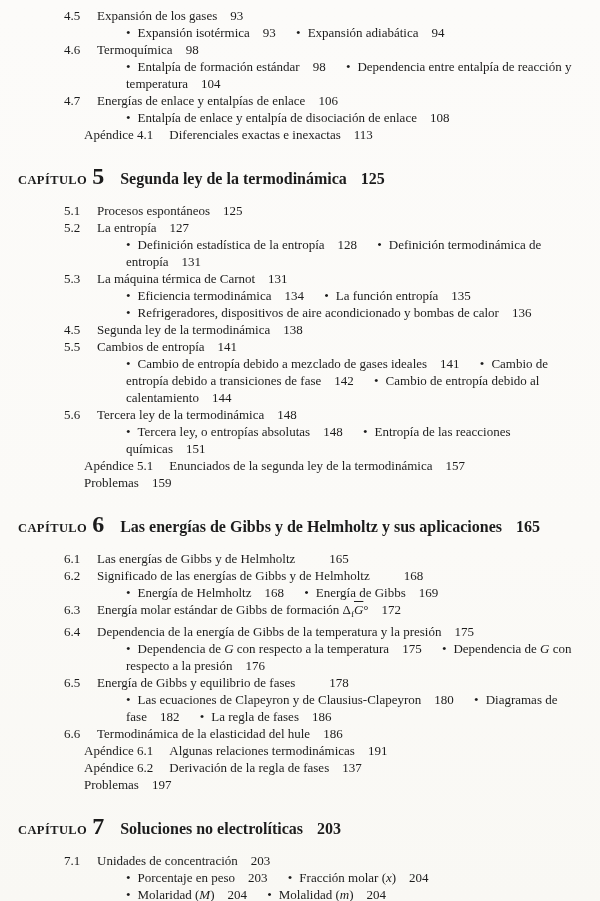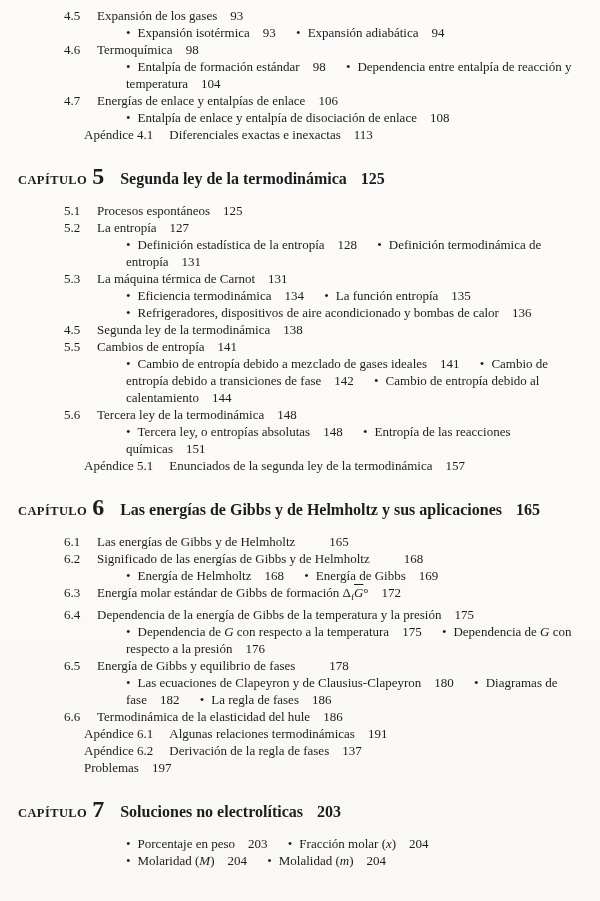--- a/index.html
+++ b/index.html
@@ -57,29 +57,31 @@
     <div class="bullets" data-name="bullet-group"><span class="b-item" data-name="bullet-item"><span class="b-dot" data-name="bullet-icon">•</span><span class="b-title" data-name="bullet-title"><span data-name="text-run">Definición estadística de la entropía</span></span><span class="b-page" data-name="bullet-page-number">128</span></span> <span class="b-item" data-name="bullet-item"><span class="b-dot" data-name="bullet-icon">•</span><span class="b-title" data-name="bullet-title"><span data-name="text-run">Definición termodinámica de entropía</span></span><span class="b-page" data-name="bullet-page-number">131</span></span></div>
     <div class="row" data-name="toc-entry"><span class="num" data-name="entry-number">5.3</span><span class="title" data-name="entry-title"><span data-name="text-run">La máquina térmica de Carnot</span></span><span class="page" data-name="entry-page-number">131</span></div>
     <div class="bullets" data-name="bullet-group"><span class="b-item" data-name="bullet-item"><span class="b-dot" data-name="bullet-icon">•</span><span class="b-title" data-name="bullet-title"><span data-name="text-run">Eficiencia termodinámica</span></span><span class="b-page" data-name="bullet-page-number">134</span></span> <span class="b-item" data-name="bullet-item"><span class="b-dot" data-name="bullet-icon">•</span><span class="b-title" data-name="bullet-title"><span data-name="text-run">La función entropía</span></span><span class="b-page" data-name="bullet-page-number">135</span></span></div>
     <div class="bullets" data-name="bullet-group"><span class="b-item" data-name="bullet-item"><span class="b-dot" data-name="bullet-icon">•</span><span class="b-title" data-name="bullet-title"><span data-name="text-run">Refrigeradores, dispositivos de aire acondicionado y bombas de calor</span></span><span class="b-page" data-name="bullet-page-number">136</span></span></div>
     <div class="row" data-name="toc-entry"><span class="num" data-name="entry-number">4.5</span><span class="title" data-name="entry-title"><span data-name="text-run">Segunda ley de la termodinámica</span></span><span class="page" data-name="entry-page-number">138</span></div>
     <div class="row" data-name="toc-entry"><span class="num" data-name="entry-number">5.5</span><span class="title" data-name="entry-title"><span data-name="text-run">Cambios de entropía</span></span><span class="page" data-name="entry-page-number">141</span></div>
     <div class="bullets" data-name="bullet-group"><span class="b-item" data-name="bullet-item"><span class="b-dot" data-name="bullet-icon">•</span><span class="b-title" data-name="bullet-title"><span data-name="text-run">Cambio de entropía debido a mezclado de gases ideales</span></span><span class="b-page" data-name="bullet-page-number">141</span></span> <span class="b-item" data-name="bullet-item"><span class="b-dot" data-name="bullet-icon">•</span><span class="b-title" data-name="bullet-title"><span data-name="text-run">Cambio de entropía debido a transiciones de fase</span></span><span class="b-page" data-name="bullet-page-number">142</span></span> <span class="b-item" data-name="bullet-item"><span class="b-dot" data-name="bullet-icon">•</span><span class="b-title" data-name="bullet-title"><span data-name="text-run">Cambio de entropía debido al calentamiento</span></span><span class="b-page" data-name="bullet-page-number">144</span></span></div>
     <div class="row" data-name="toc-entry"><span class="num" data-name="entry-number">5.6</span><span class="title" data-name="entry-title"><span data-name="text-run">Tercera ley de la termodinámica</span></span><span class="page" data-name="entry-page-number">148</span></div>
     <div class="bullets" data-name="bullet-group"><span class="b-item" data-name="bullet-item"><span class="b-dot" data-name="bullet-icon">•</span><span class="b-title" data-name="bullet-title"><span data-name="text-run">Tercera ley, o entropías absolutas</span></span><span class="b-page" data-name="bullet-page-number">148</span></span> <span class="b-item" data-name="bullet-item"><span class="b-dot" data-name="bullet-icon">•</span><span class="b-title" data-name="bullet-title"><span data-name="text-run">Entropía de las reacciones químicas</span></span><span class="b-page" data-name="bullet-page-number">151</span></span></div>
     <div class="row-flat" data-name="appendix-entry"><span class="flat-label" data-name="appendix-label">Apéndice 5.1</span><span class="flat-title" data-name="appendix-title">Enunciados de la segunda ley de la termodinámica</span><span class="page" data-name="entry-page-number">157</span></div>
+    <div class="row-flat" data-name="problems-entry"><span class="flat-label" data-name="problems-label">Problemas</span><span class="page" data-name="entry-page-number">159</span></div>
     <div class="chap" data-name="chapter-heading"><span class="chap-label" data-name="chapter-label">CAPÍTULO</span><span class="chap-num" data-name="chapter-number">6</span><span class="chap-title" data-name="chapter-title">Las energías de Gibbs y de Helmholtz y sus aplicaciones</span><span class="chap-page" data-name="chapter-page-number">165</span></div>
     <div class="row" data-name="toc-entry"><span class="num" data-name="entry-number">6.1</span><span class="title" data-name="entry-title"><span data-name="text-run">Las energías de Gibbs y de Helmholtz</span></span><span class="page wide" data-name="entry-page-number">165</span></div>
     <div class="row" data-name="toc-entry"><span class="num" data-name="entry-number">6.2</span><span class="title" data-name="entry-title"><span data-name="text-run">Significado de las energías de Gibbs y de Helmholtz</span></span><span class="page wide" data-name="entry-page-number">168</span></div>
     <div class="bullets" data-name="bullet-group"><span class="b-item" data-name="bullet-item"><span class="b-dot" data-name="bullet-icon">•</span><span class="b-title" data-name="bullet-title"><span data-name="text-run">Energía de Helmholtz</span></span><span class="b-page" data-name="bullet-page-number">168</span></span> <span class="b-item" data-name="bullet-item"><span class="b-dot" data-name="bullet-icon">•</span><span class="b-title" data-name="bullet-title"><span data-name="text-run">Energía de Gibbs</span></span><span class="b-page" data-name="bullet-page-number">169</span></span></div>
     <div class="row" data-name="toc-entry"><span class="num" data-name="entry-number">6.3</span><span class="title" data-name="entry-title"><span data-name="text-run">Energía molar estándar de Gibbs de formación </span><span data-name="text-run">Δ</span><span class="r-sub" data-name="text-run">f</span><span class="r-iov" data-name="text-run">G</span><span data-name="text-run">°</span></span><span class="page" data-name="entry-page-number">172</span></div>
     <div class="row" data-name="toc-entry"><span class="num" data-name="entry-number">6.4</span><span class="title" data-name="entry-title"><span data-name="text-run">Dependencia de la energía de Gibbs de la temperatura y la presión</span></span><span class="page" data-name="entry-page-number">175</span></div>
     <div class="bullets" data-name="bullet-group"><span class="b-item" data-name="bullet-item"><span class="b-dot" data-name="bullet-icon">•</span><span class="b-title" data-name="bullet-title"><span data-name="text-run">Dependencia de </span><span class="r-i" data-name="text-run">G</span><span data-name="text-run"> con respecto a la temperatura</span></span><span class="b-page" data-name="bullet-page-number">175</span></span> <span class="b-item" data-name="bullet-item"><span class="b-dot" data-name="bullet-icon">•</span><span class="b-title" data-name="bullet-title"><span data-name="text-run">Dependencia de </span><span class="r-i" data-name="text-run">G</span><span data-name="text-run"> con respecto a la presión</span></span><span class="b-page" data-name="bullet-page-number">176</span></span></div>
     <div class="row" data-name="toc-entry"><span class="num" data-name="entry-number">6.5</span><span class="title" data-name="entry-title"><span data-name="text-run">Energía de Gibbs y equilibrio de fases</span></span><span class="page wide" data-name="entry-page-number">178</span></div>
     <div class="bullets" data-name="bullet-group"><span class="b-item" data-name="bullet-item"><span class="b-dot" data-name="bullet-icon">•</span><span class="b-title" data-name="bullet-title"><span data-name="text-run">Las ecuaciones de Clapeyron y de Clausius-Clapeyron</span></span><span class="b-page" data-name="bullet-page-number">180</span></span> <span class="b-item" data-name="bullet-item"><span class="b-dot" data-name="bullet-icon">•</span><span class="b-title" data-name="bullet-title"><span data-name="text-run">Diagramas de fase</span></span><span class="b-page" data-name="bullet-page-number">182</span></span> <span class="b-item" data-name="bullet-item"><span class="b-dot" data-name="bullet-icon">•</span><span class="b-title" data-name="bullet-title"><span data-name="text-run">La regla de fases</span></span><span class="b-page" data-name="bullet-page-number">186</span></span></div>
     <div class="row" data-name="toc-entry"><span class="num" data-name="entry-number">6.6</span><span class="title" data-name="entry-title"><span data-name="text-run">Termodinámica de la elasticidad del hule</span></span><span class="page" data-name="entry-page-number">186</span></div>
     <div class="row-flat" data-name="appendix-entry"><span class="flat-label" data-name="appendix-label">Apéndice 6.1</span><span class="flat-title" data-name="appendix-title">Algunas relaciones termodinámicas</span><span class="page" data-name="entry-page-number">191</span></div>
     <div class="row-flat" data-name="appendix-entry"><span class="flat-label" data-name="appendix-label">Apéndice 6.2</span><span class="flat-title" data-name="appendix-title">Derivación de la regla de fases</span><span class="page" data-name="entry-page-number">137</span></div>
     <div class="row-flat" data-name="problems-entry"><span class="flat-label" data-name="problems-label">Problemas</span><span class="page" data-name="entry-page-number">197</span></div>
     <div class="chap" data-name="chapter-heading"><span class="chap-label" data-name="chapter-label">CAPÍTULO</span><span class="chap-num" data-name="chapter-number">7</span><span class="chap-title" data-name="chapter-title">Soluciones no electrolíticas</span><span class="chap-page" data-name="chapter-page-number">203</span></div>
+    <div class="row" data-name="toc-entry"><span class="num" data-name="entry-number">7.1</span><span class="title" data-name="entry-title"><span data-name="text-run">Unidades de concentración</span></span><span class="page" data-name="entry-page-number">203</span></div>
     <div class="bullets" data-name="bullet-group"><span class="b-item" data-name="bullet-item"><span class="b-dot" data-name="bullet-icon">•</span><span class="b-title" data-name="bullet-title"><span data-name="text-run">Porcentaje en peso</span></span><span class="b-page" data-name="bullet-page-number">203</span></span> <span class="b-item" data-name="bullet-item"><span class="b-dot" data-name="bullet-icon">•</span><span class="b-title" data-name="bullet-title"><span data-name="text-run">Fracción molar (</span><span class="r-i" data-name="text-run">x</span><span data-name="text-run">)</span></span><span class="b-page" data-name="bullet-page-number">204</span></span></div>
     <div class="bullets" data-name="bullet-group"><span class="b-item" data-name="bullet-item"><span class="b-dot" data-name="bullet-icon">•</span><span class="b-title" data-name="bullet-title"><span data-name="text-run">Molaridad (</span><span class="r-i" data-name="text-run">M</span><span data-name="text-run">)</span></span><span class="b-page" data-name="bullet-page-number">204</span></span> <span class="b-item" data-name="bullet-item"><span class="b-dot" data-name="bullet-icon">•</span><span class="b-title" data-name="bullet-title"><span data-name="text-run">Molalidad (</span><span class="r-i" data-name="text-run">m</span><span data-name="text-run">)</span></span><span class="b-page" data-name="bullet-page-number">204</span></span></div>
   </main>
 
 </body></html>

